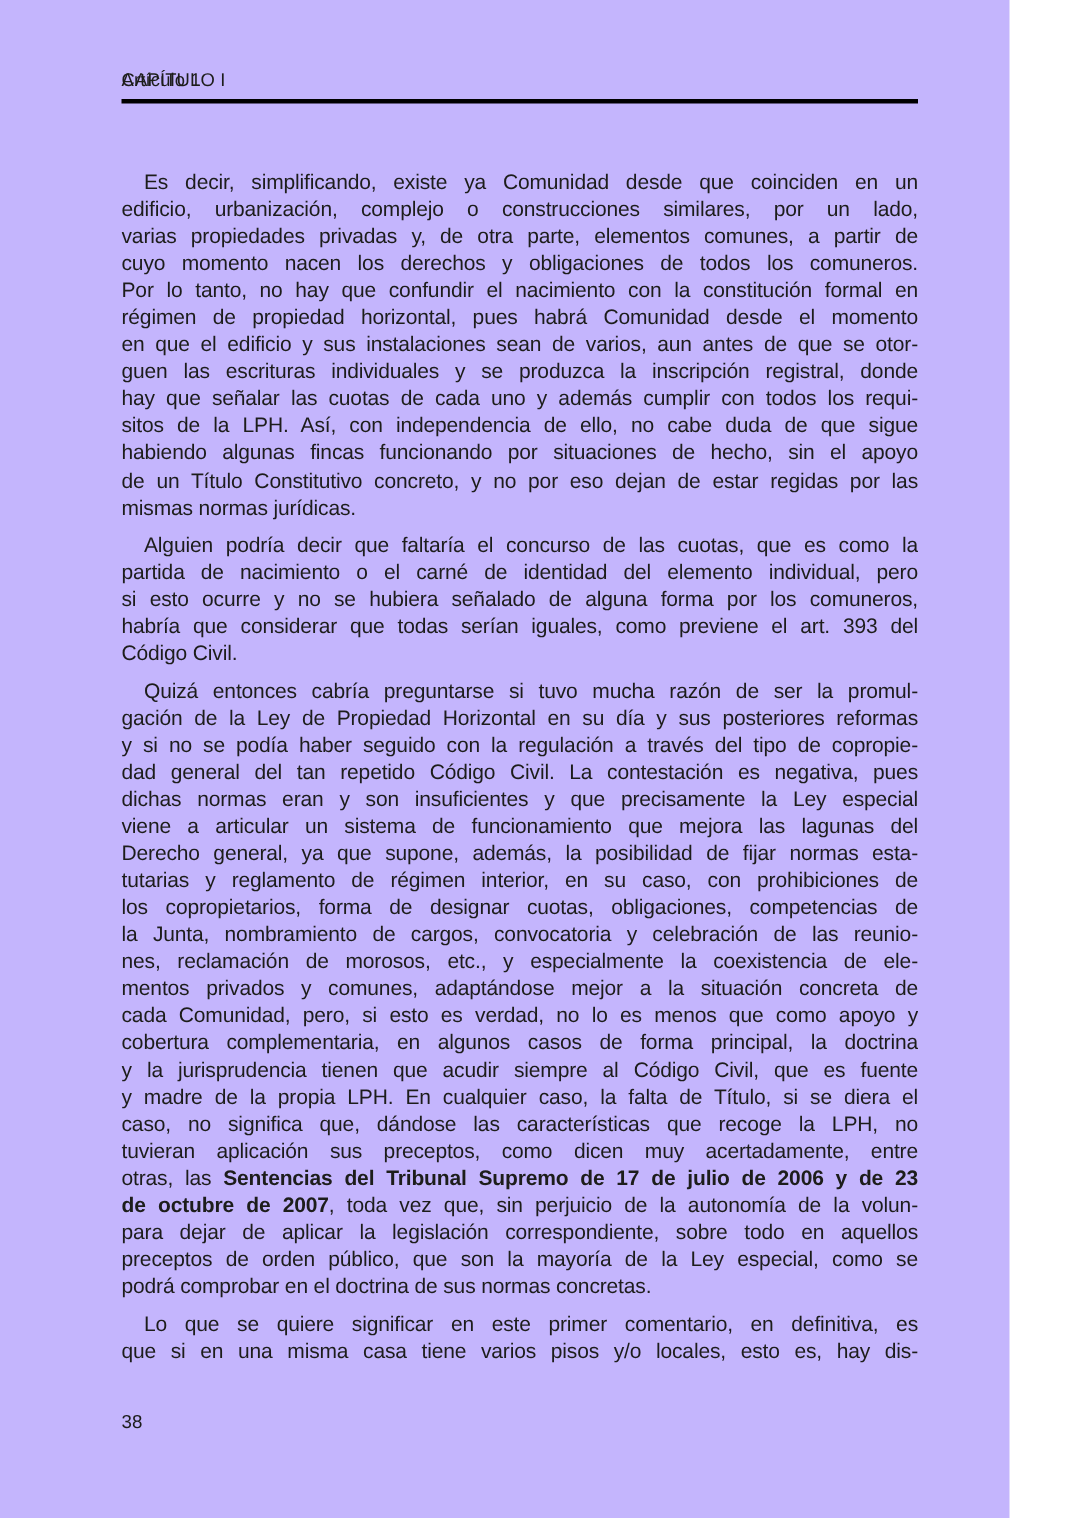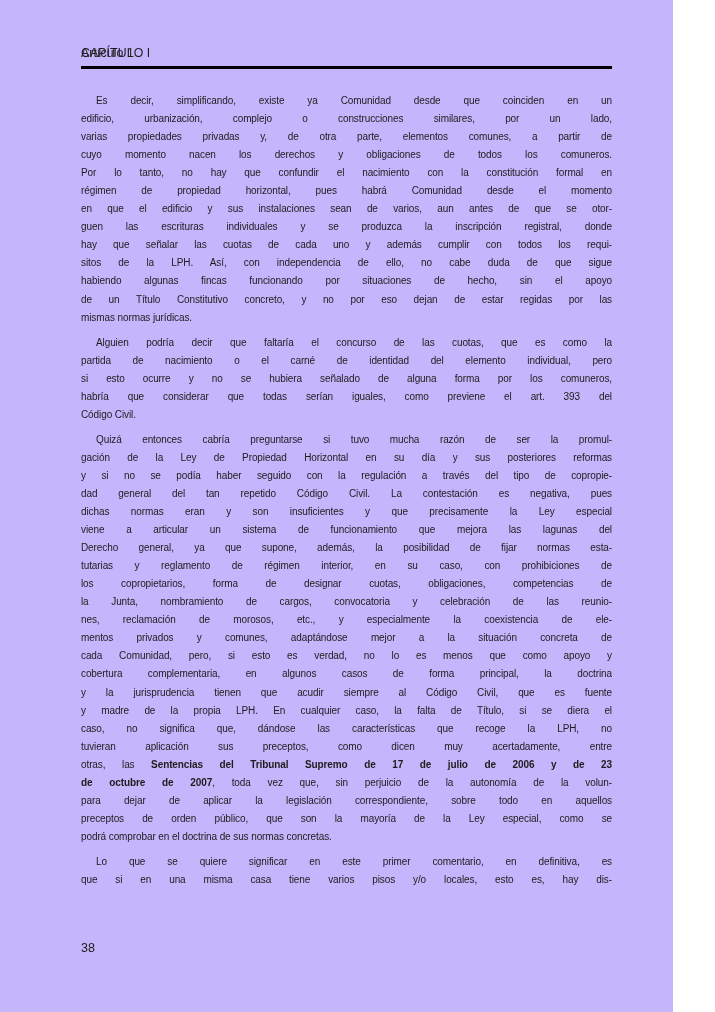--- a/index.html
+++ b/index.html
@@ -42,22 +42,22 @@
     left: 81px;
     width: 531px;
     top: 66px;
     height: 3px;
     background: #000000;
   }
   .body-text {
     position: absolute;
     left: 81px;
     width: 531px;
-    top: 92px;
-    font-size: 10px;
+    top: 112px;
+    font-size: 14px;
     letter-spacing: -0.1px;
   }
   .paragraph { margin-top: 7px; }
   .paragraph:first-child { margin-top: 0; }
   .line {
     line-height: 18.05px;
     height: 18.05px;
     overflow: hidden;
     text-align: justify;
     text-align-last: justify;

